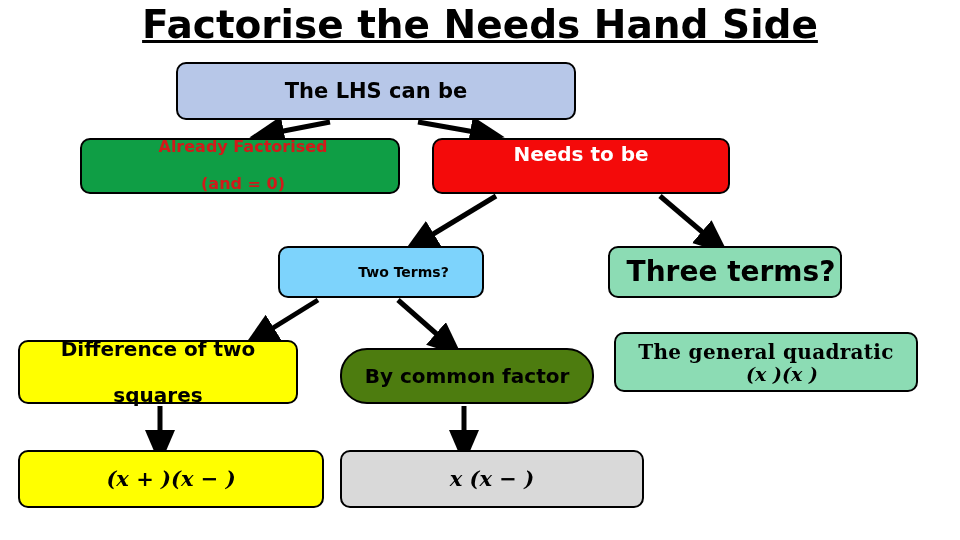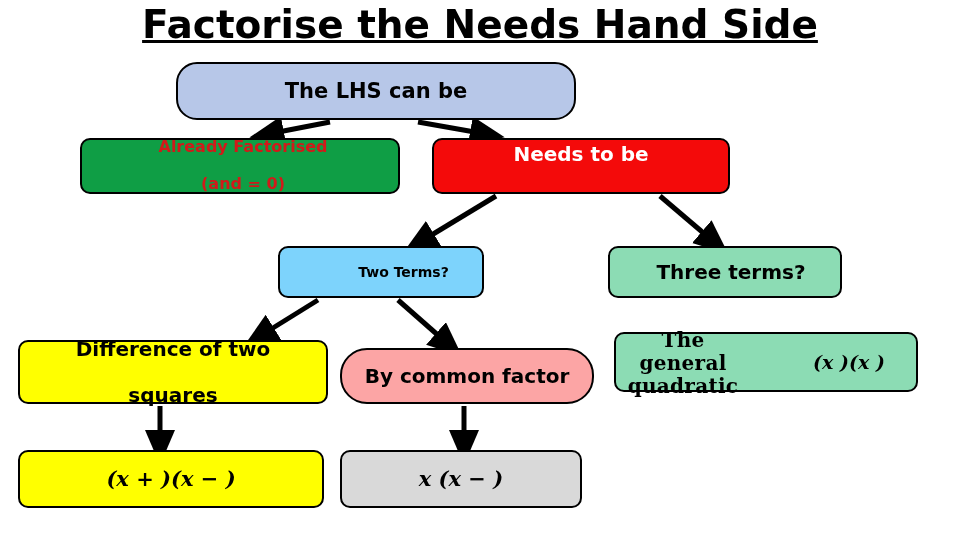--- a/index.html
+++ b/index.html
@@ -46,21 +46,20 @@
     display: block;
     width: 100%;
   }
   
   .b-lhs {
     left: 176px; top: 62px; width: 400px; height: 58px;
     background: #b7c7e8;
     font-size: 21px;
     font-weight: bold;
     color: #000000;
-    border-radius: 21px;
   }
   .b-already {
     left: 80px; top: 138px; width: 320px; height: 56px;
     background: #0f9e45;
     font-size: 16px;
     font-weight: bold;
     color: #d11a1a;
     padding-left: 6px;
   }
   .b-needs {
@@ -74,56 +73,56 @@
     left: 278px; top: 246px; width: 206px; height: 52px;
     background: #7dd3fc;
     font-size: 14px;
     font-weight: bold;
     color: #000000;
     padding-left: 45px;
   }
   .b-three {
     left: 608px; top: 246px; width: 234px; height: 52px;
     background: #8cdcb4;
-    font-size: 20px;
+    font-size: 28px;
     font-weight: bold;
     color: #000000;
     padding-left: 12px;
   }
   .b-diff {
-    left: 18px; top: 340px; width: 310px; height: 64px;
+    left: 18px; top: 340px; width: 280px; height: 64px;
     background: #ffff00;
     font-size: 20px;
     font-weight: bold;
     color: #000000;
   }
   .b-common {
     left: 340px; top: 348px; width: 254px; height: 56px;
-    background: #fca5a5;
+    background: #4d7c0f;
     font-size: 20px;
     font-weight: bold;
     color: #000000;
     border-radius: 27px;
   }
   .b-general {
     left: 614px; top: 332px; width: 304px; height: 60px;
     background: #8cdcb4;
     font-size: 20px;
     color: #000000;
-    flex-direction: row;
+    flex-direction: column;
     padding-top: 2px;
   }
   .b-dots {
     left: 18px; top: 450px; width: 306px; height: 58px;
     background: #ffff00;
     font-size: 21px;
     color: #000000;
   }
   .b-xfac {
-    left: 340px; top: 450px; width: 242px; height: 58px;
+    left: 340px; top: 450px; width: 304px; height: 58px;
     background: #d9d9d9;
     font-size: 21px;
     color: #000000;
   }
   .math {
     font-family: "DejaVu Serif", serif;
     font-style: italic;
     font-weight: bold;
   }
   .gq-line1 {

